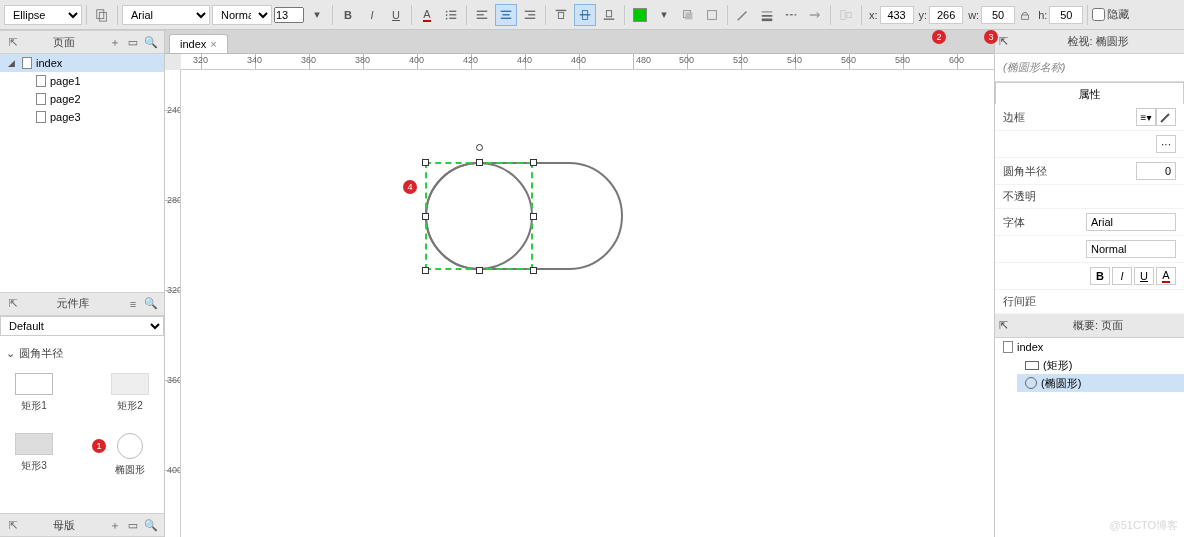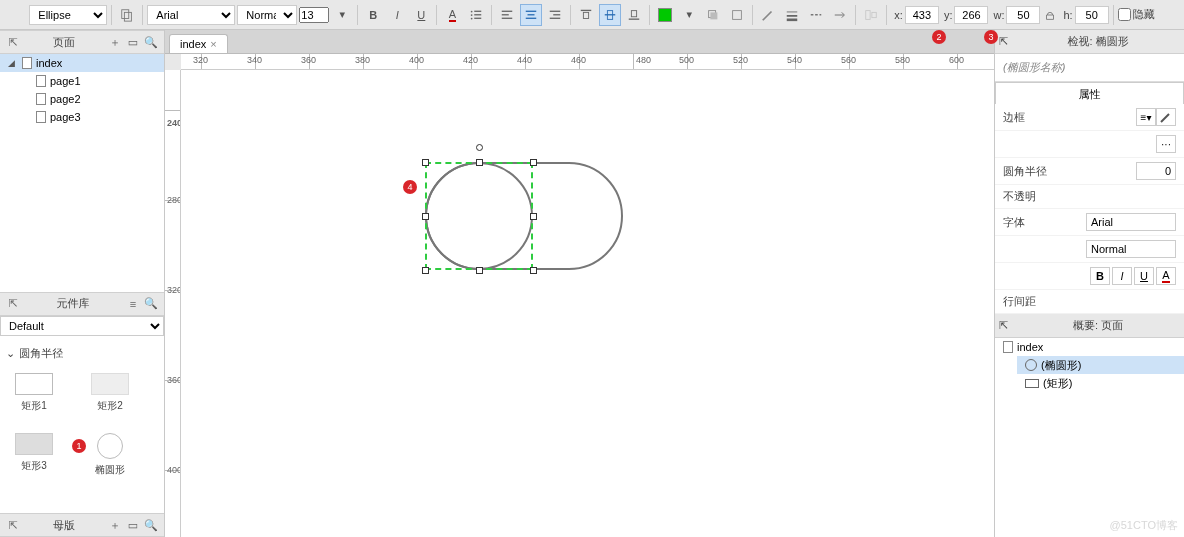--- a/index.html
+++ b/index.html
@@ -1,19 +1,19 @@
 <!DOCTYPE html>
 <html><head>
 <meta charset="utf-8">
 <style>
 * { box-sizing: border-box; margin: 0; padding: 0; font-family: Arial, sans-serif; font-size: 11px; }
 body { width: 1184px; height: 537px; background: #e8e8e8; overflow: hidden; position: relative; }
 
 
-.toolbar { height: 30px; background: #e8e8e8; border-bottom: 1px solid #c8c8c8; display: flex; align-items: center; padding: 0 4px; gap: 2px; justify-content: center; }
+.toolbar { height: 30px; background: #e8e8e8; border-bottom: 1px solid #c8c8c8; display: flex; align-items: center; padding: 0 4px; gap: 2px; }
 .toolbar .sep { width: 1px; height: 20px; background: #c8c8c8; margin: 0 2px; }
 .toolbar select, .toolbar input[type=text] { height: 20px; border: 1px solid #ccc; background: #fff; padding: 0 4px; font-size: 11px; }
 .shape-sel { width: 78px; }
 .font-sel { width: 88px; }
 .weight-sel { width: 60px; }
 .size-sel { width: 30px; }
 .tb-btn { width: 22px; height: 22px; display: flex; align-items: center; justify-content: center; border: 1px solid transparent; cursor: pointer; color: #555; }
 .tb-btn.active { background: #cde2f7; border: 1px solid #8ab4e0; }
 .tb-btn svg { width: 14px; height: 14px; }
 .color-swatch { width: 14px; height: 14px; background: #00c800; border: 1px solid #888; }
@@ -30,21 +30,21 @@
 .panel-head .ico { width: 14px; height: 14px; display:flex; align-items:center; justify-content:center; color:#666; cursor:pointer; }
 .tree { flex: 0 0 auto; background:#fff; }
 .tree-row { height: 18px; display:flex; align-items:center; padding-left: 8px; gap:4px; cursor:pointer;}
 .tree-row.sel { background: #cde2f7; }
 .tree-row .caret { width:10px; font-size:9px; color:#555;}
 .tree-row .pg { width:10px; height:12px; border:1px solid #888; background:#fff; }
 .tree-sub { padding-left: 28px; }
 .lib-sel { width: 100%; border:1px solid #ccc; height:20px; background:#fff; padding:0 4px;}
 .lib-body { flex:1; overflow:auto; background:#fff; padding:6px;}
 .lib-group-h { display:flex; align-items:center; gap:4px; color:#444; margin:4px 0;}
-.lib-grid { display:flex; flex-wrap:wrap; gap:20px 28px; padding:8px 4px;}
+.lib-grid { display:flex; flex-wrap:wrap; gap:20px 28px; padding:8px 4px;justify-content:space-between;}
 .lib-item { width:48px; display:flex; flex-direction:column; align-items:center; gap:4px; cursor:pointer;}
 .lib-shape { width:38px; height:22px; border:1px solid #bbb; background:#fff;}
 .lib-shape.gray { background:#eee; border:1px solid #ddd;}
 .lib-shape.dkgray { background:#ddd; border:1px solid #ccc;}
 .lib-shape.ellipse { border-radius:50%; width:26px; height:26px;}
 .lib-label { font-size:10px; color:#444;}
 
 
 .center { flex:1; display:flex; flex-direction:column; background:#e8e8e8; position:relative;}
 .tabbar { height:24px; background:#d5d5d5; display:flex; align-items:flex-end; padding-left:4px; border-bottom:1px solid #bbb;}
@@ -344,21 +344,21 @@
         <div class="tick" style="left: 668px;"></div>
         <div class="num" style="left: 660px;">560</div>
         <div class="tick" style="left: 722px;"></div>
         <div class="num" style="left: 714px;">580</div>
         <div class="tick" style="left: 776px;"></div>
         <div class="num" style="left: 768px;">600</div>
       </div>
     <div class="canvas-wrap">
       <div class="ruler-v" id="rulerV">
           <div class="tick" style="top: 40px;"></div>
-          <div class="num" style="top: 53px; font-weight: bold;">240</div>
+          <div class="num" style="top: 40px;">240</div>
           <div class="tick" style="top: 130px;"></div>
           <div class="num" style="top: 130px;">280</div>
           <div class="tick" style="top: 220px;"></div>
           <div class="num" style="top: 220px;">320</div>
           <div class="tick" style="top: 310px;"></div>
           <div class="num" style="top: 310px;">360</div>
           <div class="tick" style="top: 400px;"></div>
           <div class="num" style="top: 400px;">400</div>
         </div>
       <div class="canvas">
@@ -439,28 +439,28 @@
     <div class="rp-head">
       <span class="ico" style="margin-right:auto; padding-left:4px">⇱</span>
       <span style="margin-right:auto">概要: 页面</span>
     </div>
     <div class="outline">
       <div class="out-row">
           <span class="pg" style="width:10px;height:12px;border:1px solid #888"></span>
           <span>index</span>
         </div>
       <div class="out-sub">
+        <div class="out-row">
+            <span style="width:14px;height:9px;border:1px solid #666"></span>
+            <span>(矩形)</span>
+          </div>
         <div class="out-row sel">
             <span style="width:12px;height:12px;border:1px solid #666;border-radius:50%"></span>
             <span>(椭圆形)</span>
           </div>
-        <div class="out-row">
-            <span style="width:14px;height:9px;border:1px solid #666"></span>
-            <span>(矩形)</span>
-          </div>
       </div>
     </div>
   </div>
 </div>
 
 <div class="badge" style="left:932px; top:30px">2</div>
 <div class="badge" style="left:984px; top:30px">3</div>
 
 <div class="watermark">@51CTO博客</div>
 

